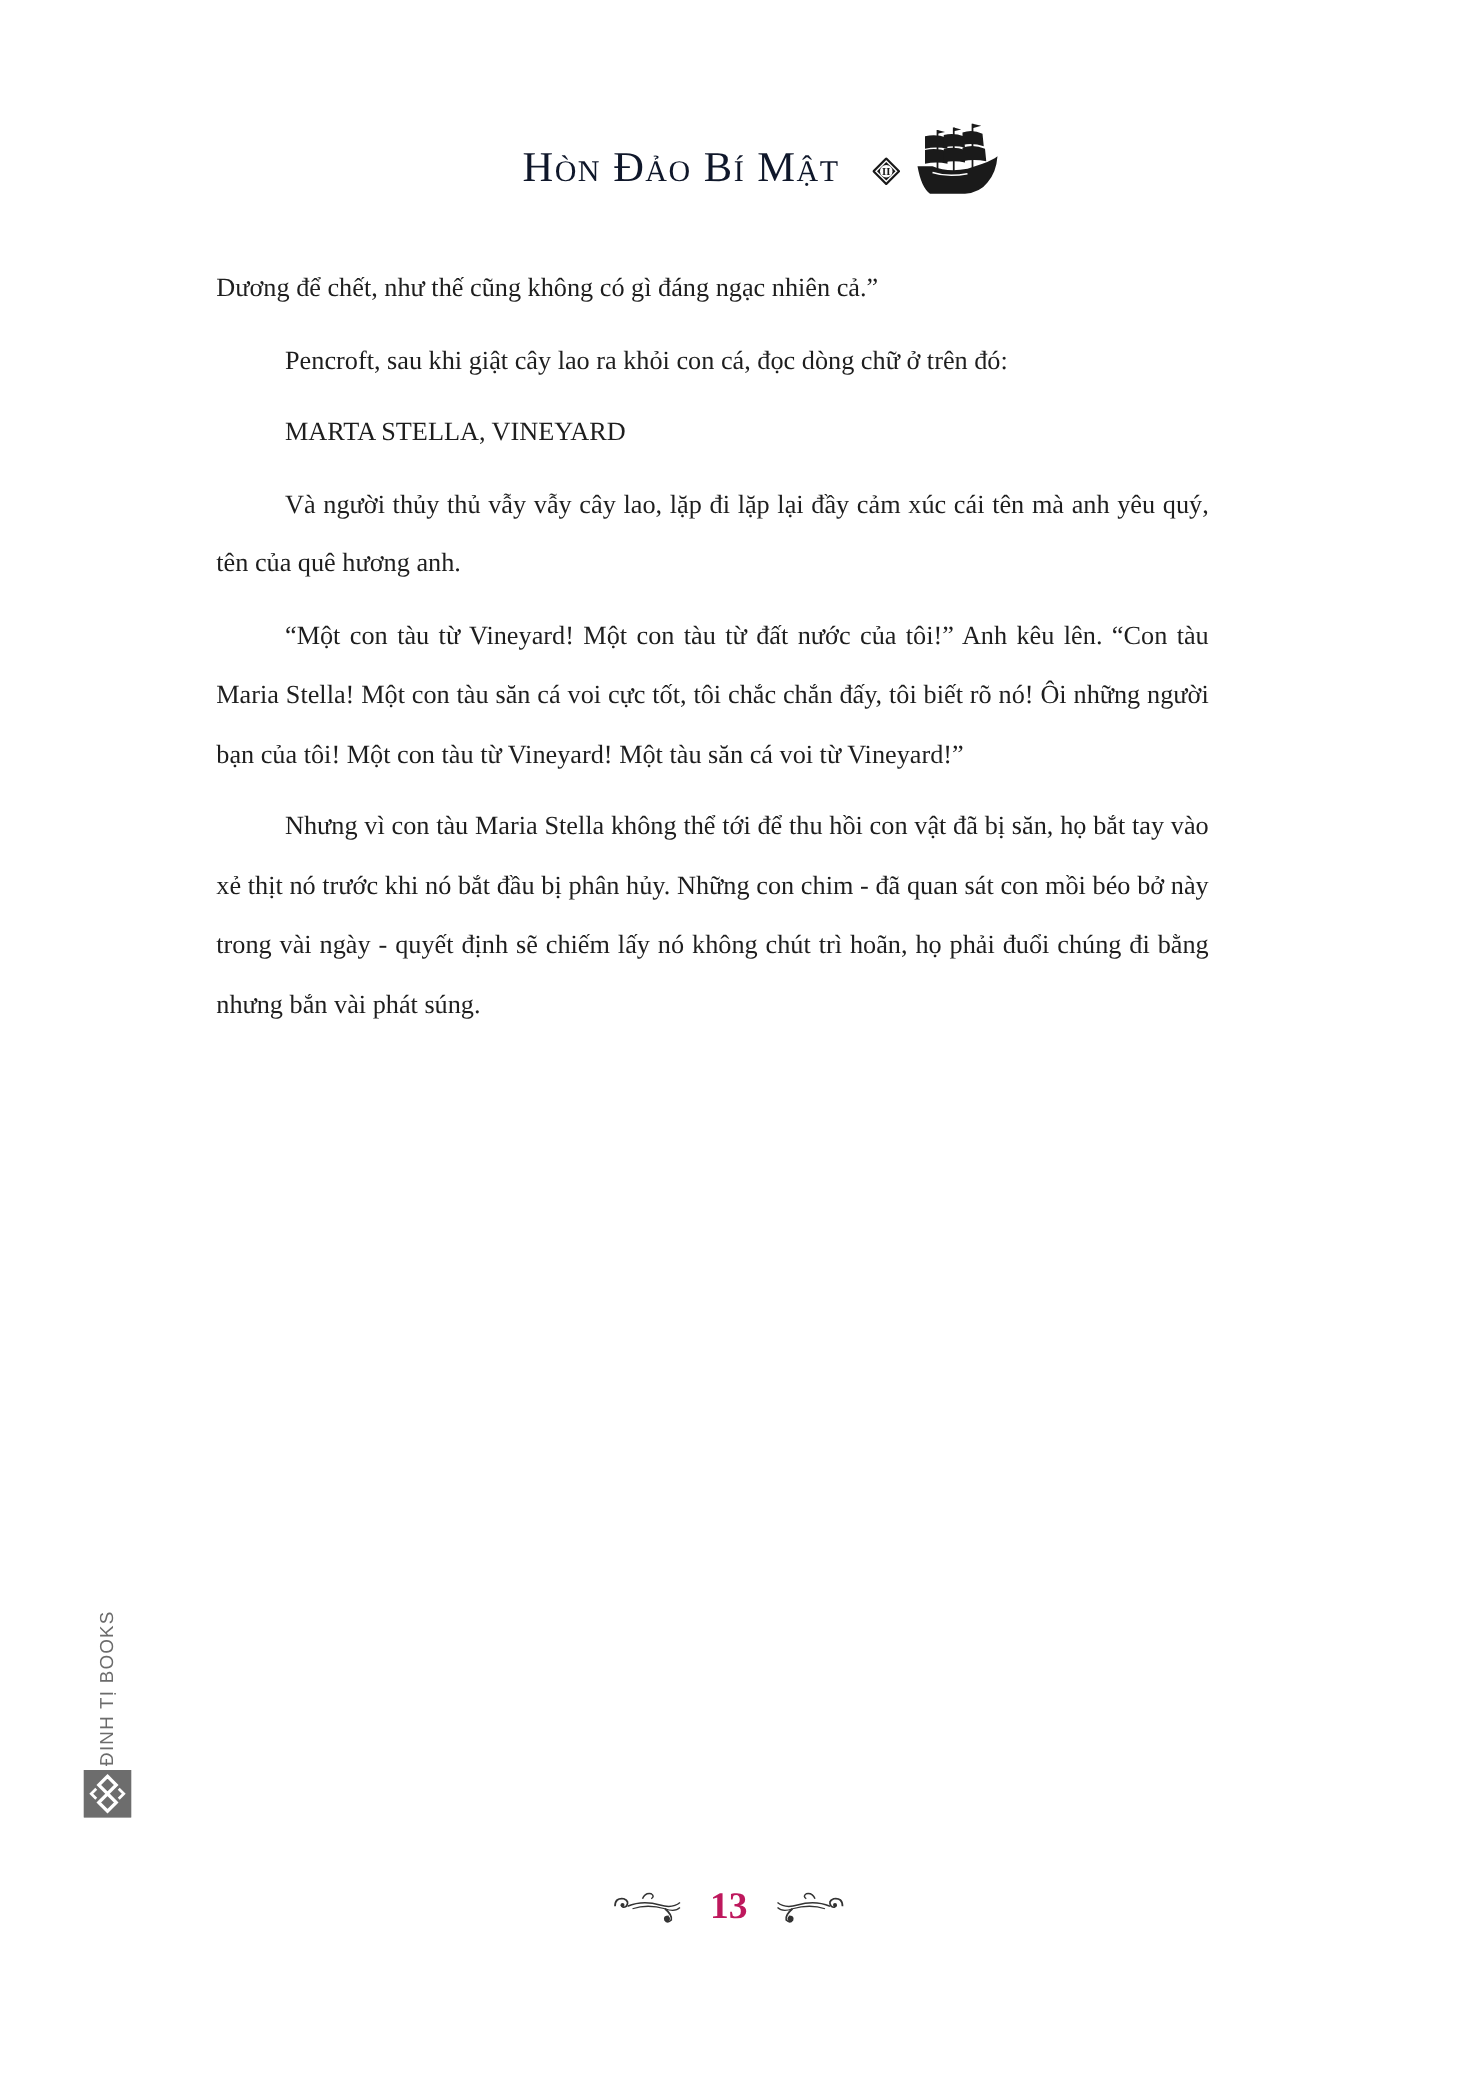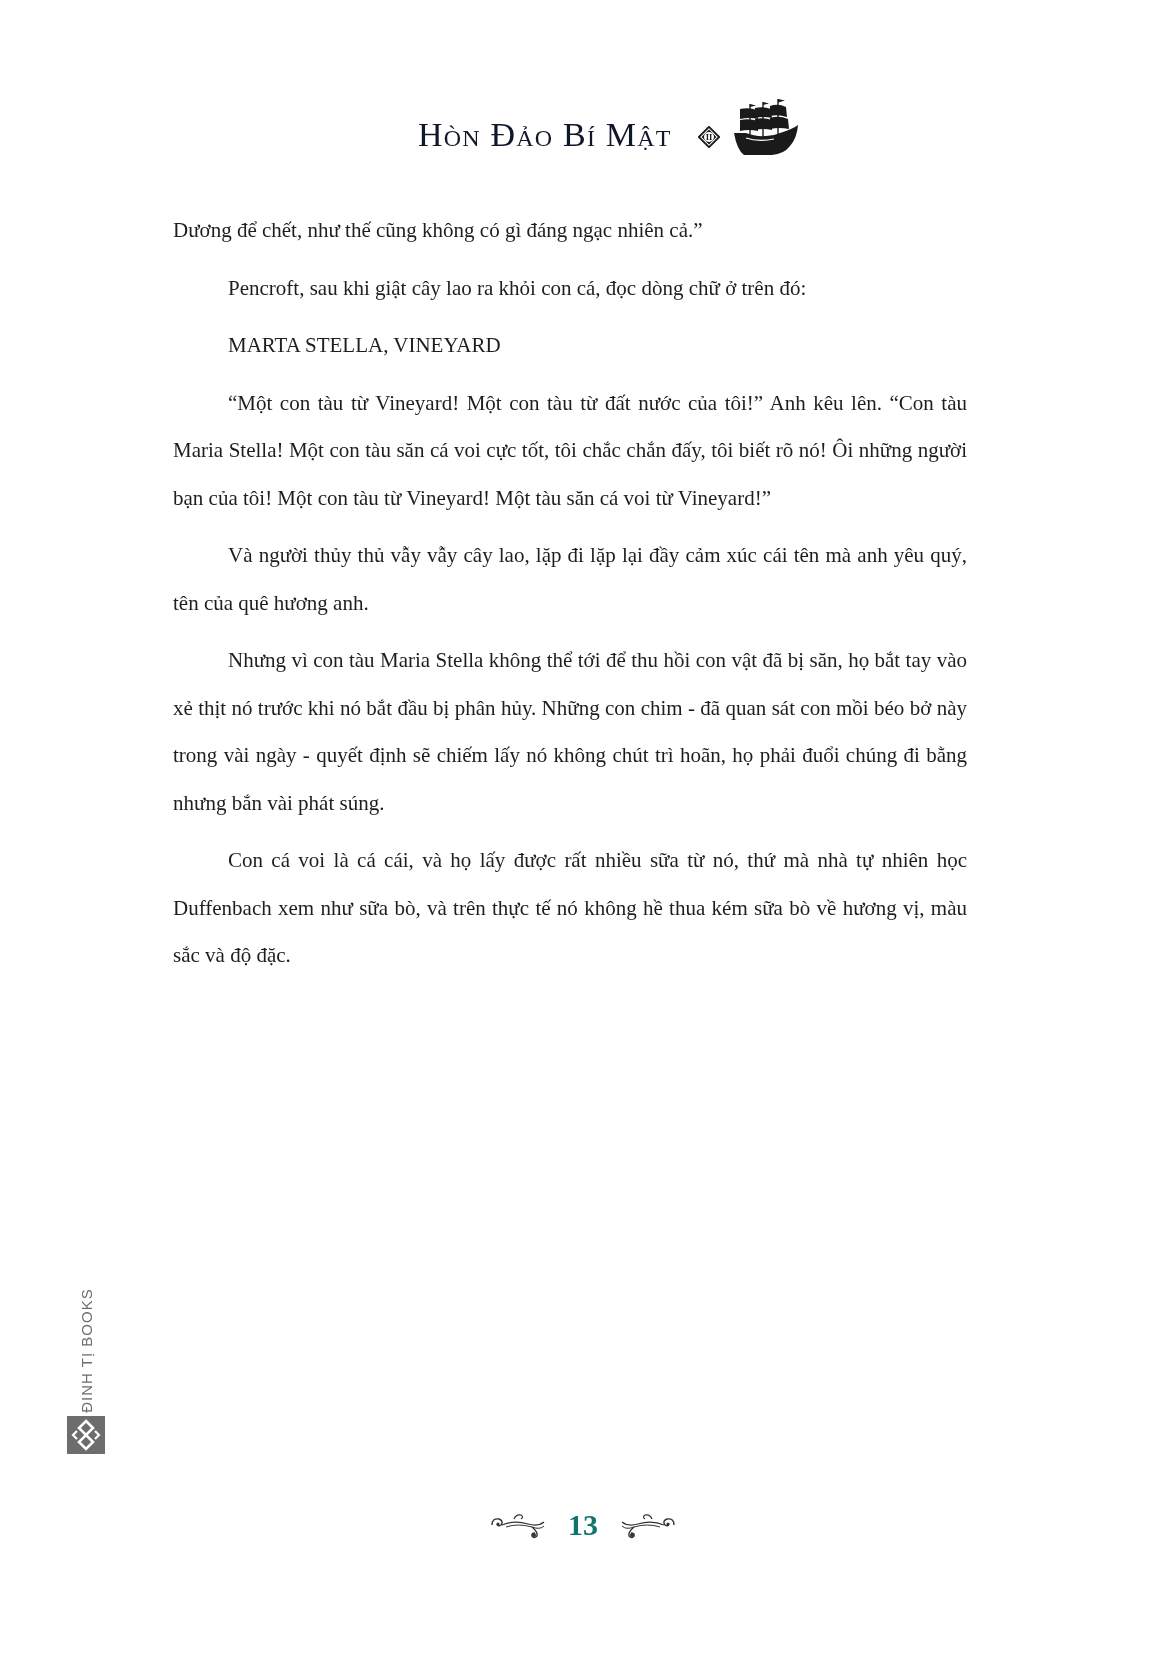--- a/index.html
+++ b/index.html
@@ -111,21 +111,21 @@
     gap: 18px;
   }
   .flourish {
     width: 62px;
     height: 30px;
   }
   .page-number {
     font-family: "Liberation Serif", "DejaVu Serif", serif;
     font-weight: bold;
     font-size: 30px;
-    color: #0f766e;
+    color: #be185d;
     line-height: 40px;
   }
 </style>
 </head>
 <body>
 
 <div class="running-header">
   <div class="header-title">Hòn Đảo Bí Mật</div>
   <svg class="volume-badge" viewBox="0 0 22 22">
     <polygon points="11,0.8 21.2,11 11,21.2 0.8,11" fill="#fff" stroke="#1a1a1a" stroke-width="1.8"></polygon>
@@ -154,24 +154,23 @@
 
     <path d="M6,35 L18,35 Q30,40 46,37 L58,33 Q66,30 70,27 Q69,40 62,48 Q56,56 44,57 L16,57 Q9,52 6,35 Z" fill="#1a1a1a"></path>
     <path d="M18,40 Q30,44 46,41" stroke="#fff" stroke-width="1.2" fill="none"></path>
   </svg>
 </div>
 
 <div class="body-text">
   <p class="no-indent">Dương để chết, như thế cũng không có gì đáng ngạc nhiên cả.”</p>
   <p>Pencroft, sau khi giật cây lao ra khỏi con cá, đọc dòng chữ ở trên đó:</p>
   <p>MARTA STELLA, VINEYARD</p>
+  <p>Và người thủy thủ vẫy vẫy cây lao, lặp đi lặp lại đầy cảm xúc cái tên mà anh yêu quý, tên của quê hương anh.</p>
   <p>“Một con tàu từ Vineyard! Một con tàu từ đất nước của tôi!” Anh kêu lên. “Con tàu Maria Stella! Một con tàu săn cá voi cực tốt, tôi chắc chắn đấy, tôi biết rõ nó! Ôi những người bạn của tôi! Một con tàu từ Vineyard! Một tàu săn cá voi từ Vineyard!”</p>
-  <p>Và người thủy thủ vẫy vẫy cây lao, lặp đi lặp lại đầy cảm xúc cái tên mà anh yêu quý, tên của quê hương anh.</p>
   <p>Nhưng vì con tàu Maria Stella không thể tới để thu hồi con vật đã bị săn, họ bắt tay vào xẻ thịt nó trước khi nó bắt đầu bị phân hủy. Những con chim - đã quan sát con mồi béo bở này trong vài ngày - quyết định sẽ chiếm lấy nó không chút trì hoãn, họ phải đuổi chúng đi bằng nhưng bắn vài phát súng.</p>
-  <p>Con cá voi là cá cái, và họ lấy được rất nhiều sữa từ nó, thứ mà nhà tự nhiên học Duffenbach xem như sữa bò, và trên thực tế nó không hề thua kém sữa bò về hương vị, màu sắc và độ đặc.</p>
 </div>
 
 <div class="side-logo">
   <div class="side-logo-text">
     <span>ĐINH TỊ BOOKS</span>
   </div>
   <svg class="side-logo-mark" viewBox="0 0 38 38">
     <rect x="0" y="0" width="38" height="38" fill="#6d6d6d"></rect>
     <polygon points="19,5 26,12 19,19 12,12" fill="none" stroke="#fff" stroke-width="2.6"></polygon>
     <polygon points="19,19 26,26 19,33 12,26" fill="none" stroke="#fff" stroke-width="2.6"></polygon>

